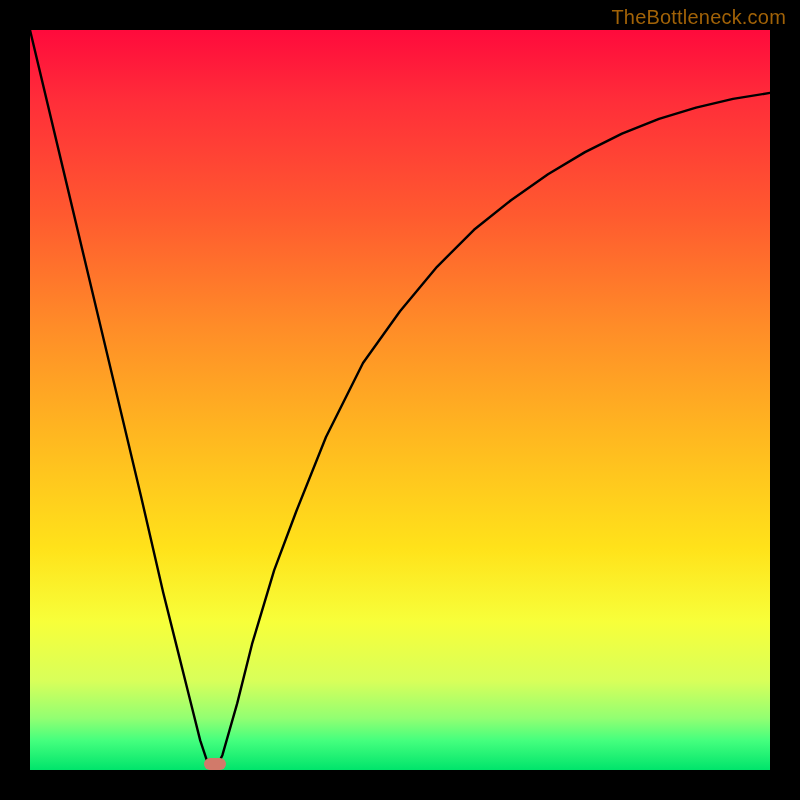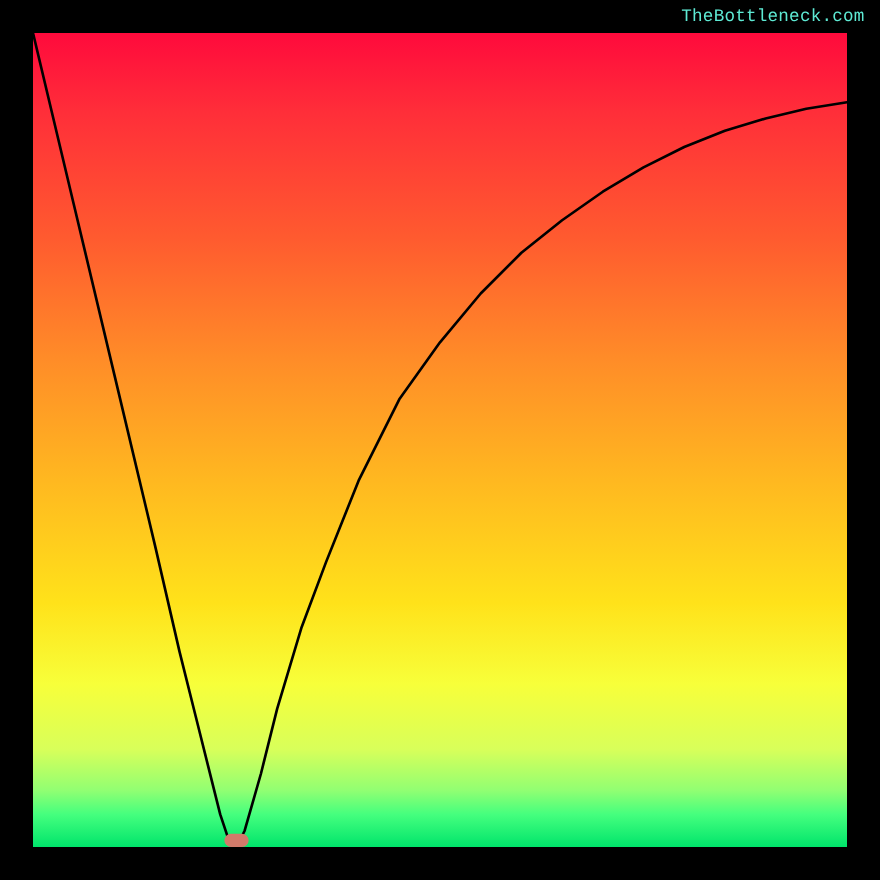--- a/index.html
+++ b/index.html
@@ -35,25 +35,24 @@
       #d8ff5a 88%,
       #92ff72 93%,
       #45ff7e 96%,
       #00e46b 100%
     );
   }
   .watermark {
     position: absolute;
     top: 6px;
     right: 14px;
-    color: #5eead4;
-    font-size: 16px;
+    color: #a16207;
+    font-size: 20px;
     letter-spacing: 0.2px;
     user-select: none;
-    font-family: Liberation Mono, monospace;
   }
   svg.curve {
     position: absolute;
     left: 0;
     top: 0;
     width: 740px;
     height: 740px;
     overflow: visible;
   }
   .marker {

